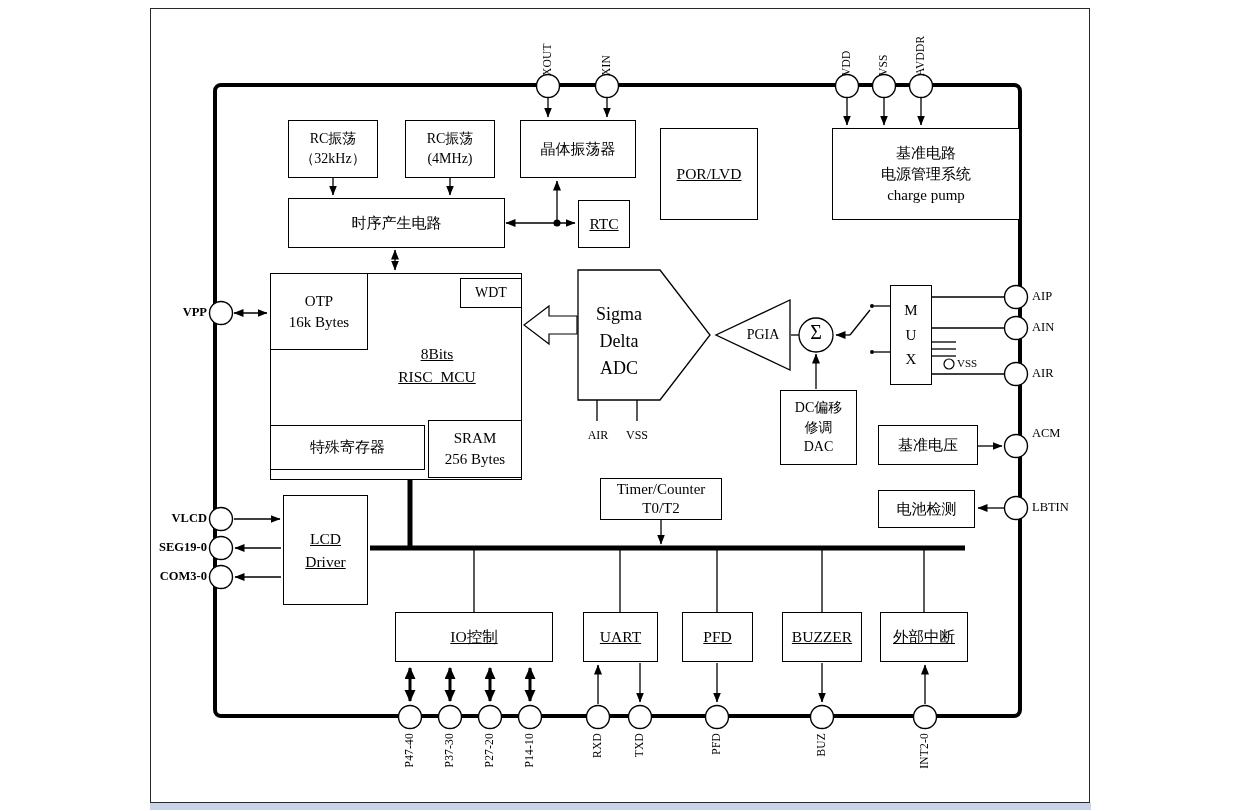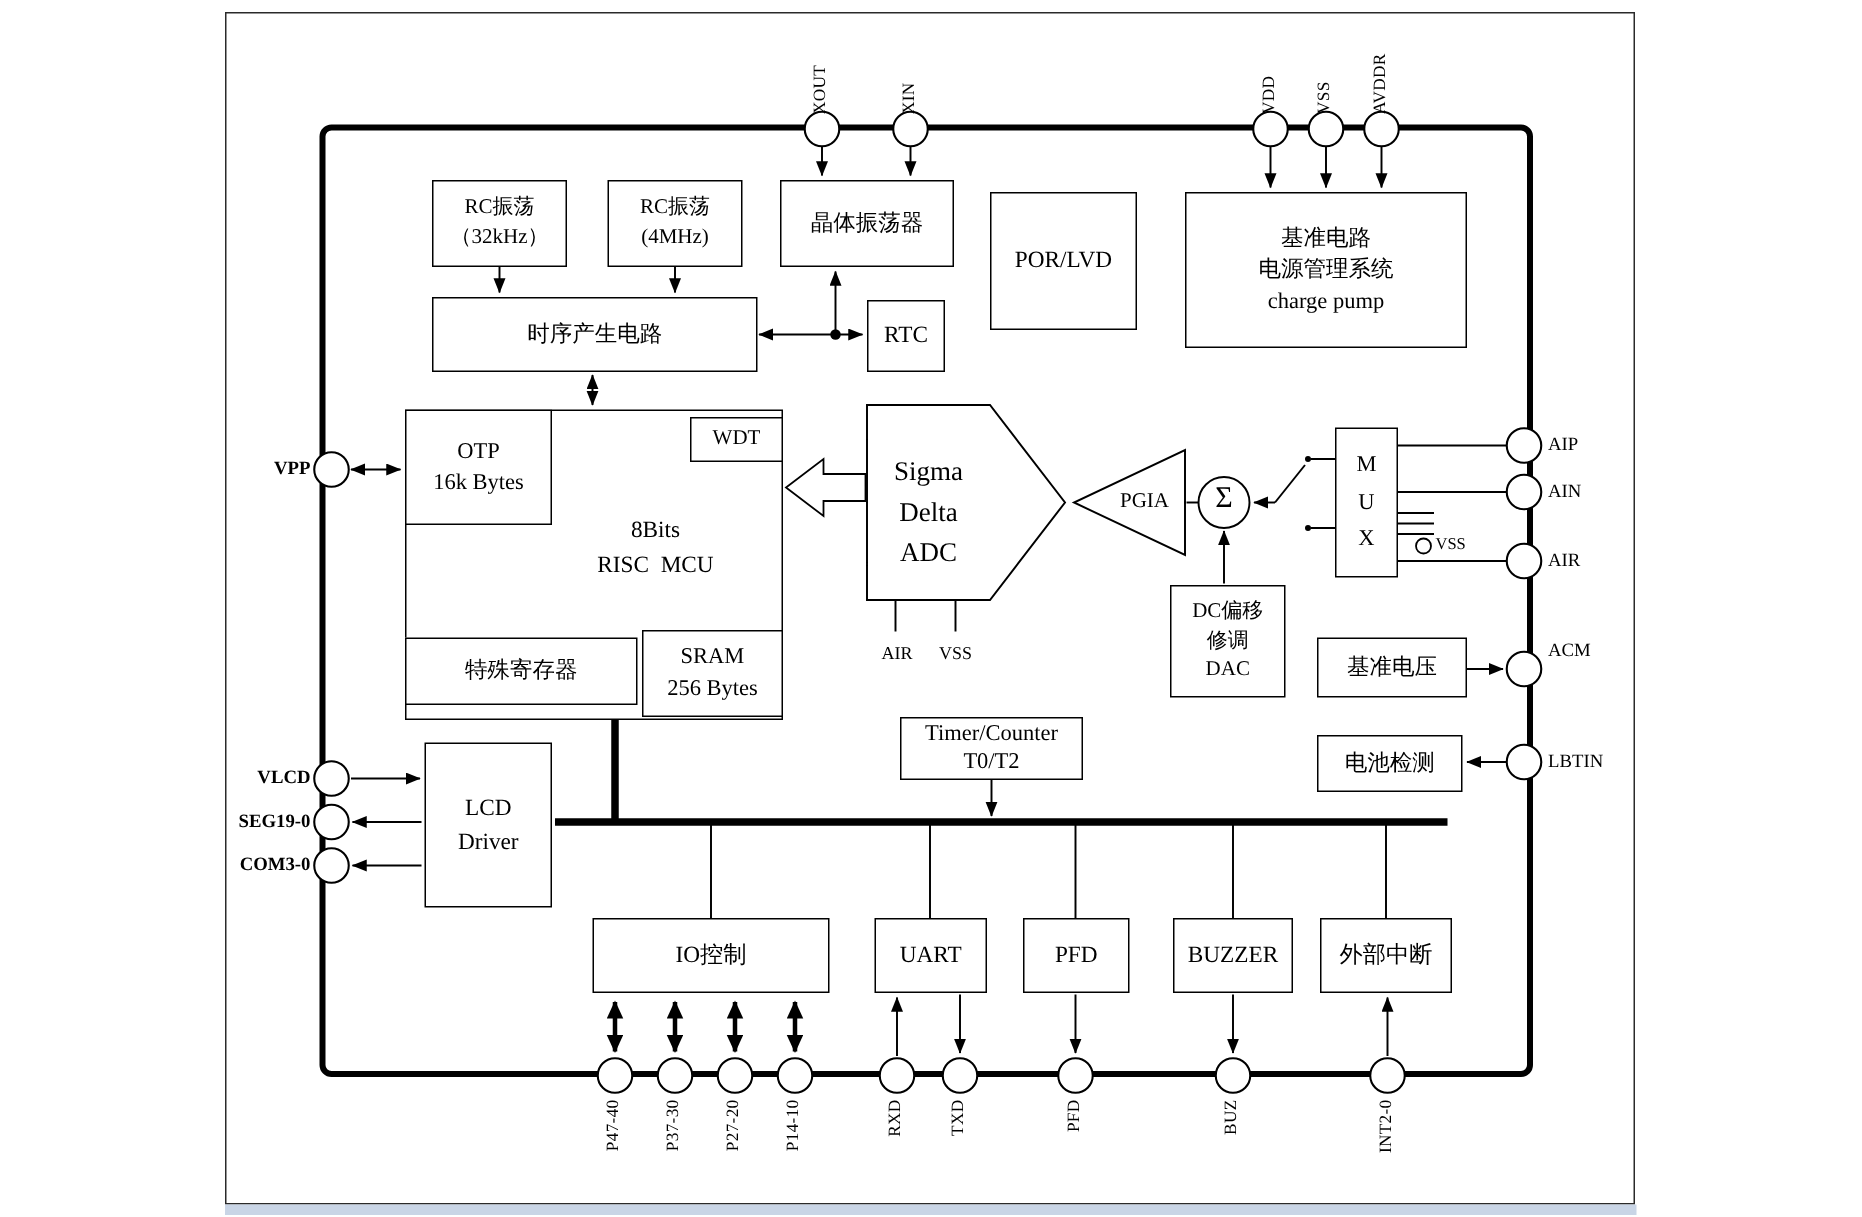--- a/index.html
+++ b/index.html
@@ -17,21 +17,21 @@
   .noborder{border:none;background:transparent;}
   .lbl{position:absolute;z-index:4;background:transparent;}
   .pinlbl{font-size:11.5px;letter-spacing:.2px;}
   .vert{width:64px;height:14px;transform:rotate(-90deg);}
   .vtop{text-align:left;}
   .vbot{text-align:right;}
   .sidelbl{font-size:12.5px;width:62px;}
   .l{text-align:right;font-weight:bold;}
   .r{text-align:left;width:70px;}
   .f14{font-size:14px;text-align:center;}
-  .f16{font-size:15.5px;}
+  .f16{font-size:15.5px;text-decoration:underline;}
   .pre{white-space:pre;}
   .mux span{line-height:1.65;}
 </style>
 </head>
 <body>
 
 <div id="root">
 
   <div class="frame"></div>
   <div class="winedge"></div>
@@ -146,21 +146,21 @@
   <div class="blk f14" style="left:405px;top:120px;width:90px;height:58px">
     <span>RC振荡</span>
     <span>(4MHz)</span>
   </div>
   <div class="blk" style="left:520px;top:120px;width:116px;height:58px">
     <span>晶体振荡器</span>
   </div>
   <div class="blk f16" style="left:660px;top:128px;width:98px;height:92px">
     <span>POR/LVD</span>
   </div>
-  <div class="blk" style="left:790px;top:128px;width:188px;height:104px">
+  <div class="blk" style="left:832px;top:128px;width:188px;height:92px">
     <span>基准电路</span>
     <span>电源管理系统</span>
     <span>charge pump</span>
   </div>
   <div class="blk" style="left:288px;top:198px;width:217px;height:50px">
     <span>时序产生电路</span>
   </div>
   <div class="blk f16" style="left:578px;top:200px;width:52px;height:48px">
     <span>RTC</span>
   </div>

